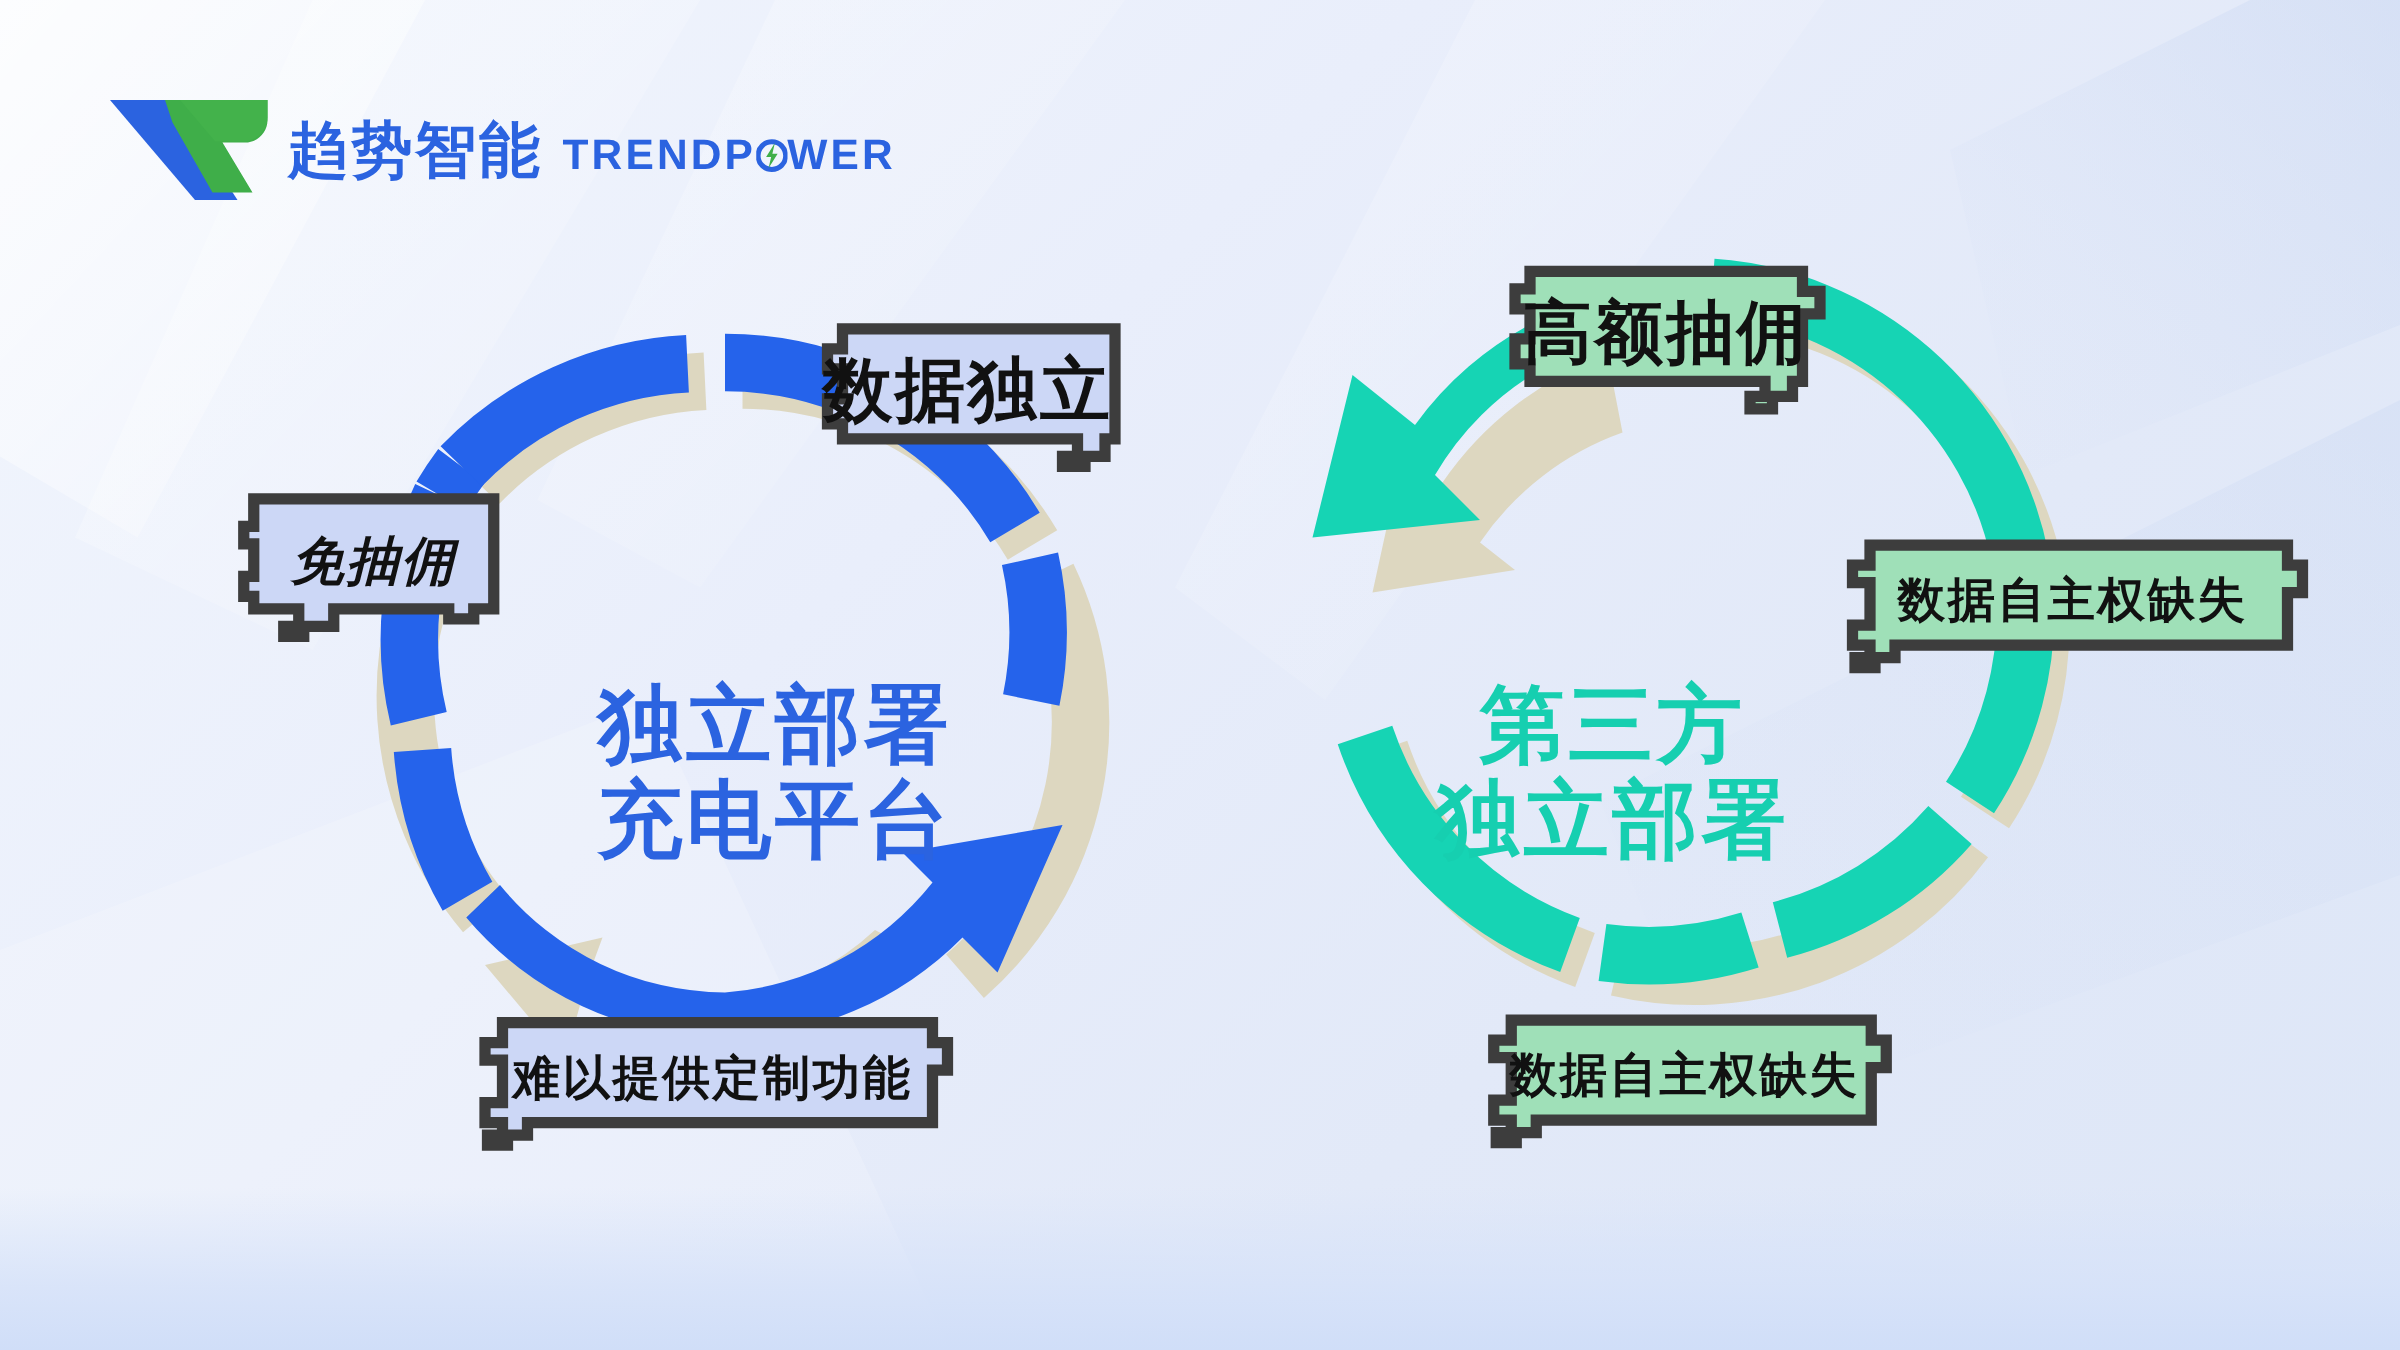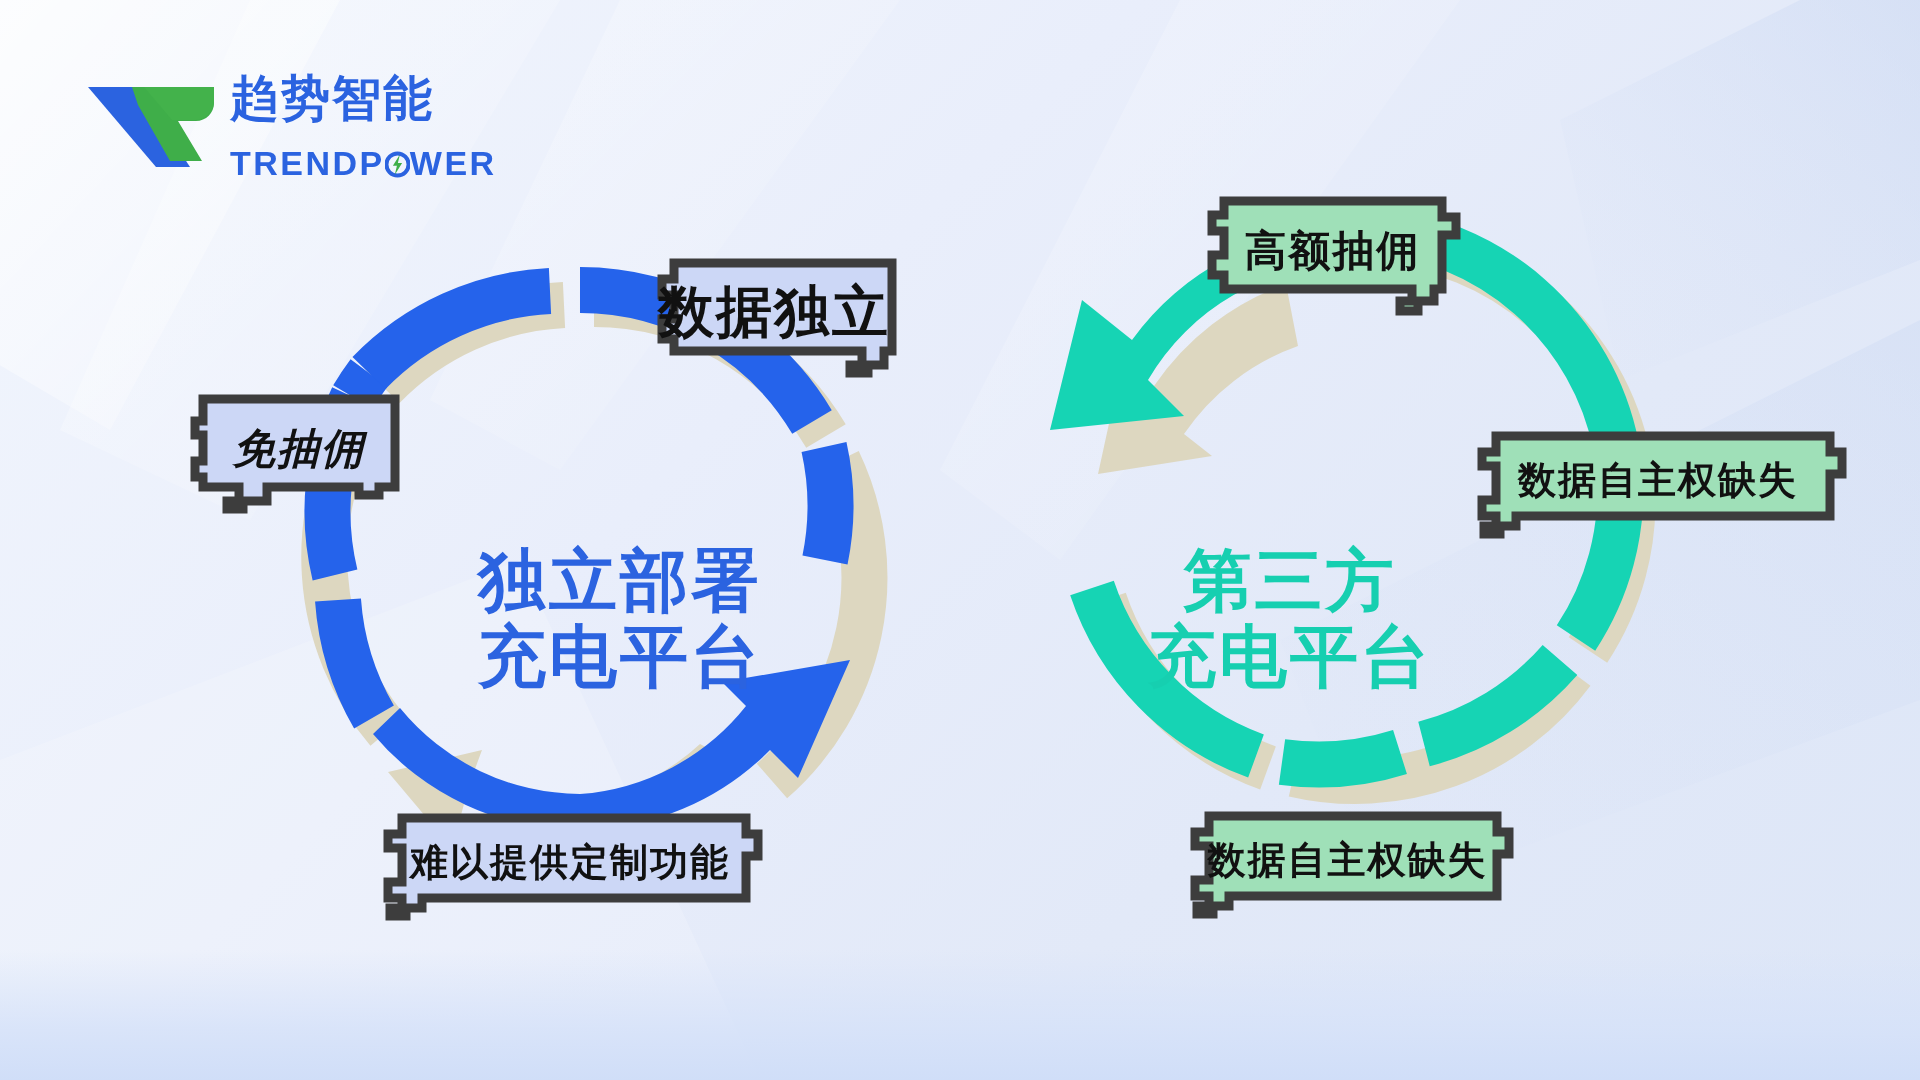--- a/index.html
+++ b/index.html
@@ -17,21 +17,21 @@
   }
   .bg-streaks{position:absolute;left:0;top:0;width:100%;height:100%;pointer-events:none;}
   .bottom-band{
     position:absolute;left:0;bottom:0;width:100%;height:130px;
     background:linear-gradient(180deg,rgba(226,234,250,0) 0%,rgba(214,226,249,.85) 60%,rgba(208,222,248,1) 100%);
   }
 
   
   .logo{position:absolute;left:86px;top:74px;display:flex;align-items:center;}
   .logo-mark{width:130px;height:92px;flex:0 0 auto;}
-  .logo-text{margin-left:14px;display:flex;flex-direction:column;justify-content:center;gap:16px;}
+  .logo-text{margin-left:14px;display:flex;flex-direction:row;justify-content:center;gap:16px;}
   .logo-cn{
     font-size:49px;font-weight:bold;color:#2b63e0;letter-spacing:2px;
     line-height:1.0;font-family:"DejaVu Sans","Liberation Sans",sans-serif;
   }
   .logo-en{display:flex;align-items:center;margin-top:7px;}
   .logo-en .w{font-size:34px;font-weight:bold;color:#2b63e0;letter-spacing:2.5px;line-height:1;}
   .logo-bolt{width:25px;height:27px;margin:0 0px;position:relative;top:1px;}
 
   
   .ring-wrap{position:absolute;}
@@ -57,21 +57,21 @@
     letter-spacing:2px;
     box-sizing:border-box;
   }
   .bubble .bub-svg{position:absolute;left:0;top:0;width:100%;height:100%;}
   .bubble .bub-txt{position:relative;z-index:2;padding-bottom:10px;}
 
   #b-free{left:183px;top:391px;width:232px;height:125px;font-size:42px;font-style:italic;}
   #b-data{left:636px;top:255px;width:276px;height:125px;font-size:56px;}
   #b-dev{left:370px;top:812px;width:400px;height:110px;font-size:38px;}
 
-  #b-fee{left:1190px;top:193px;width:285px;height:125px;font-size:42px;}
+  #b-fee{left:1190px;top:209px;width:285px;height:125px;font-size:55px;}
   #b-custom{left:1462px;top:430px;width:392px;height:110px;font-size:38px;}
   #b-sov{left:1175px;top:810px;width:345px;height:110px;font-size:38px;}
 </style>
 </head>
 <body>
 
 <div id="stage">
 
   <svg class="bg-streaks" viewBox="0 0 1920 1080" preserveAspectRatio="none">
     <defs>
@@ -159,21 +159,21 @@
         <path d="M 380,584 A 270,270 0 0 1 262,594"></path>
         <path d="M 236,588 A 270,270 0 0 1 72,420"></path>
       </g>
       <path d="M 330,60 A 270,270 0 0 0 112,172 L 62,132 L 30,262 L 164,248 L 128,212 A 234,234 0 0 1 330,96 Z" fill="#16d4b4"></path>
     </svg>
   </div>
 
   <div class="center-title" id="title-left">独立部署
 充电平台</div>
   <div class="center-title" id="title-right">第三方
-充电平台</div>
+独立部署</div>
 
   <div class="bubble" id="b-free">
     <svg class="bub-svg" viewBox="0 0 232 125" preserveAspectRatio="none">
       <path d="M20 8 H212 V96 H196 V104 H176 V96 H84 V110 H60 V118 H44 V110 H56 V96 H20 V86 H12 V70 H20 V44 H12 V30 H20 Z" fill="#ccd7f6" stroke="#3d3d3d" stroke-width="9" stroke-linejoin="miter"></path>
     </svg>
     <span class="bub-txt">免抽佣</span>
   </div>
 
   <div class="bubble" id="b-data">
     <svg class="bub-svg" viewBox="0 0 276 125" preserveAspectRatio="none">

